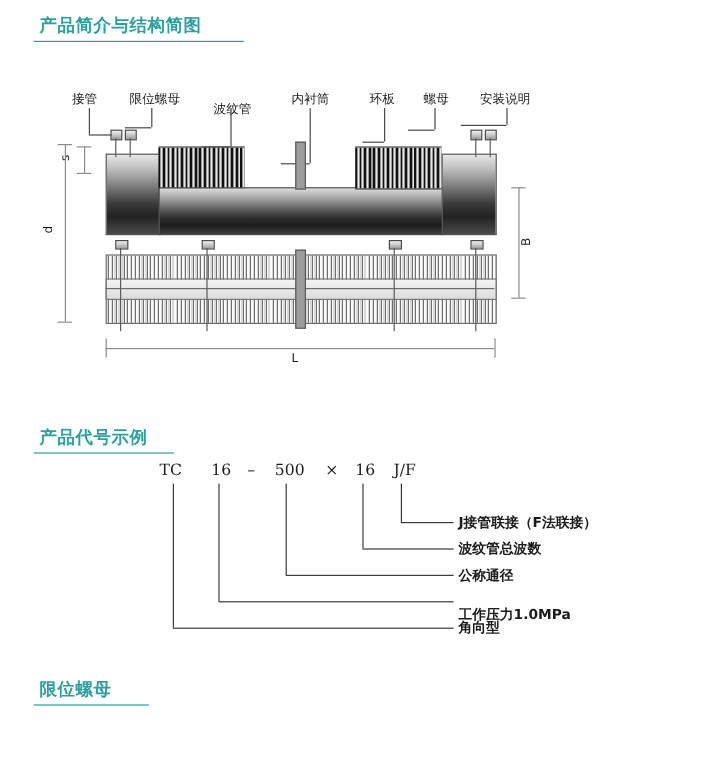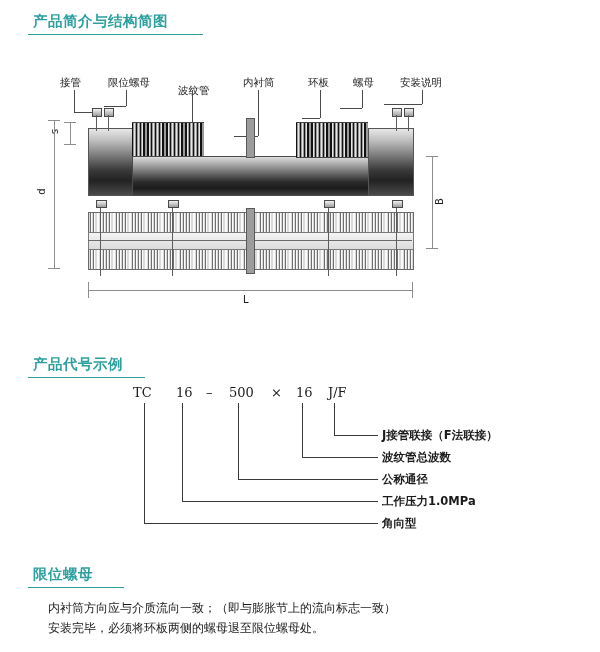--- a/index.html
+++ b/index.html
@@ -253,28 +253,24 @@
     <div class="vline" style="left:262px;top:18px;height:54px;"></div>
     <div class="hline" style="left:262px;top:72px;width:76px;"></div>
     <div class="note" style="left:342px;top:65px;">波纹管总波数</div>
 
     <div class="vline" style="left:198px;top:18px;height:76px;"></div>
     <div class="hline" style="left:198px;top:94px;width:140px;"></div>
     <div class="note" style="left:342px;top:87px;">公称通径</div>
 
     <div class="vline" style="left:142px;top:18px;height:98px;"></div>
     <div class="hline" style="left:142px;top:116px;width:196px;"></div>
-    <div class="note" style="left:342px;top:109px;">工作压力1.0MPa</div>
+    <div class="note" style="left:342px;top:120px;">工作压力1.0MPa</div>
 
     <div class="vline" style="left:104px;top:18px;height:120px;"></div>
     <div class="hline" style="left:104px;top:138px;width:234px;"></div>
     <div class="note" style="left:342px;top:131px;">角向型</div>
   </div>
 
   <div class="section-title" id="title3">限位螺母</div>
   <div class="section-underline" id="rule3"></div>
 
-  <div id="install">
-    <div class="itext">内衬筒方向应与介质流向一致；（即与膨胀节上的流向标志一致）</div>
-    <div class="itext">安装完毕，必须将环板两侧的螺母退至限位螺母处。</div>
-  </div>
 
 </div>
 
 </body></html>

